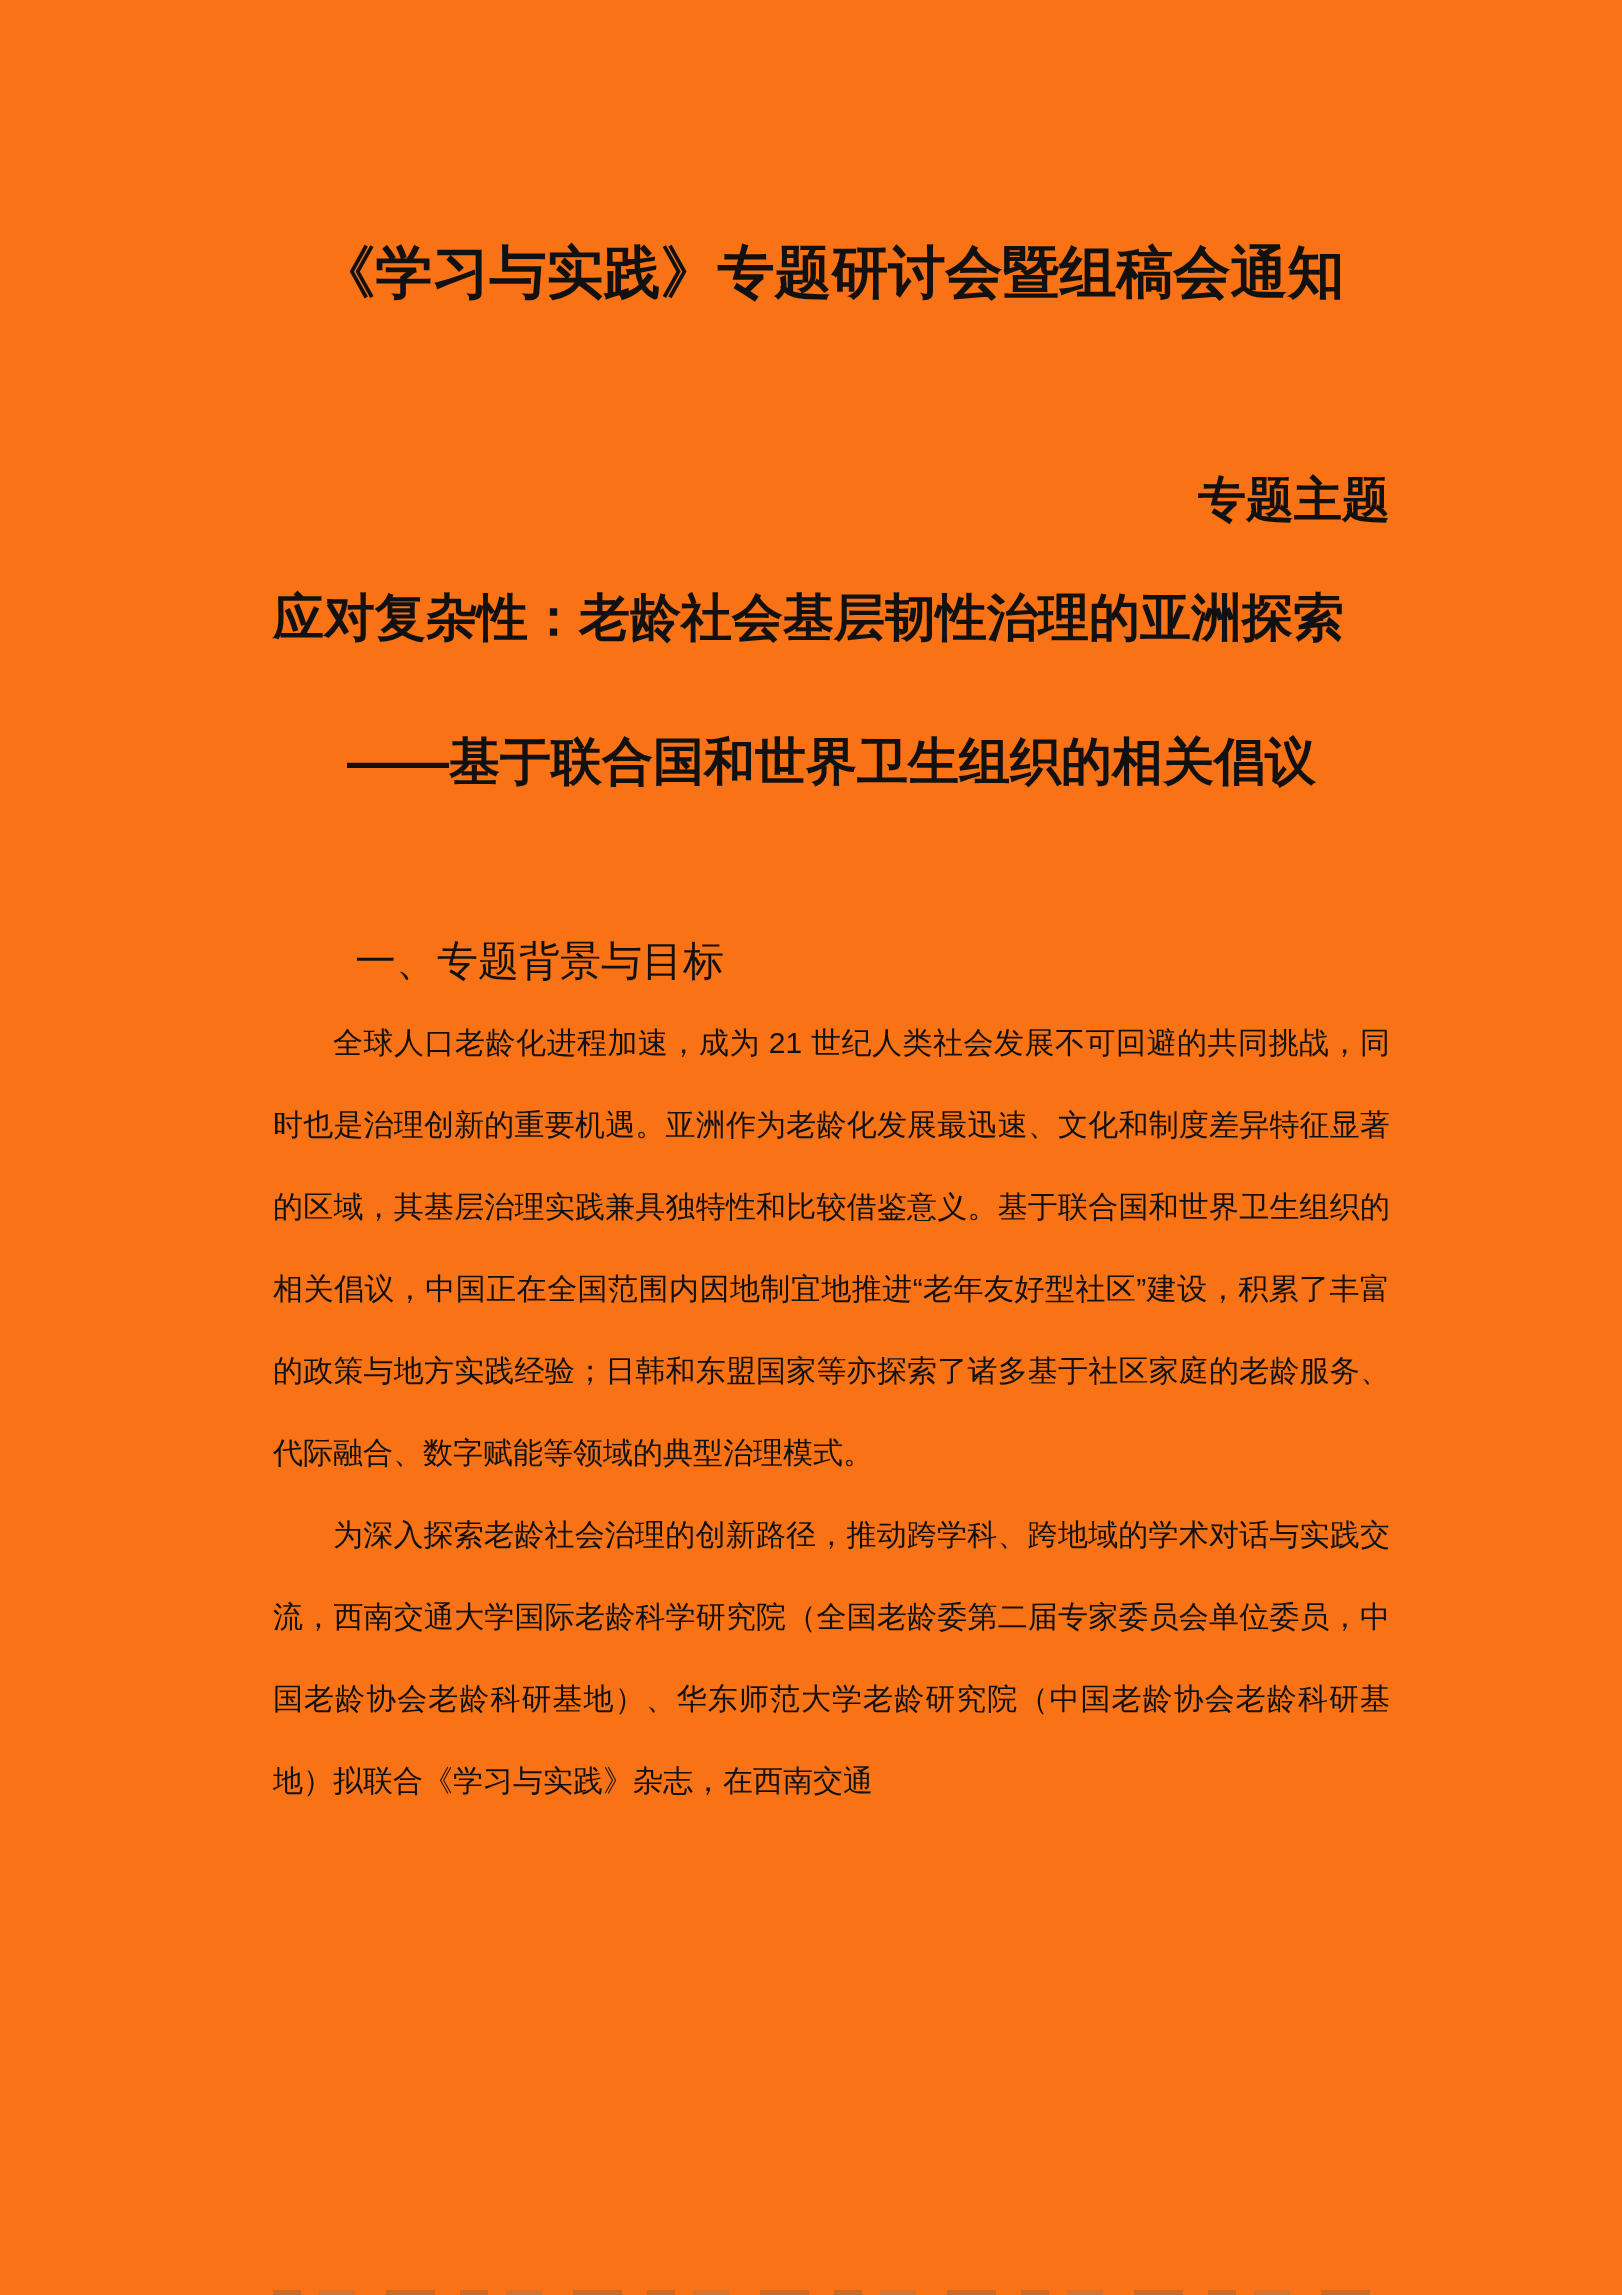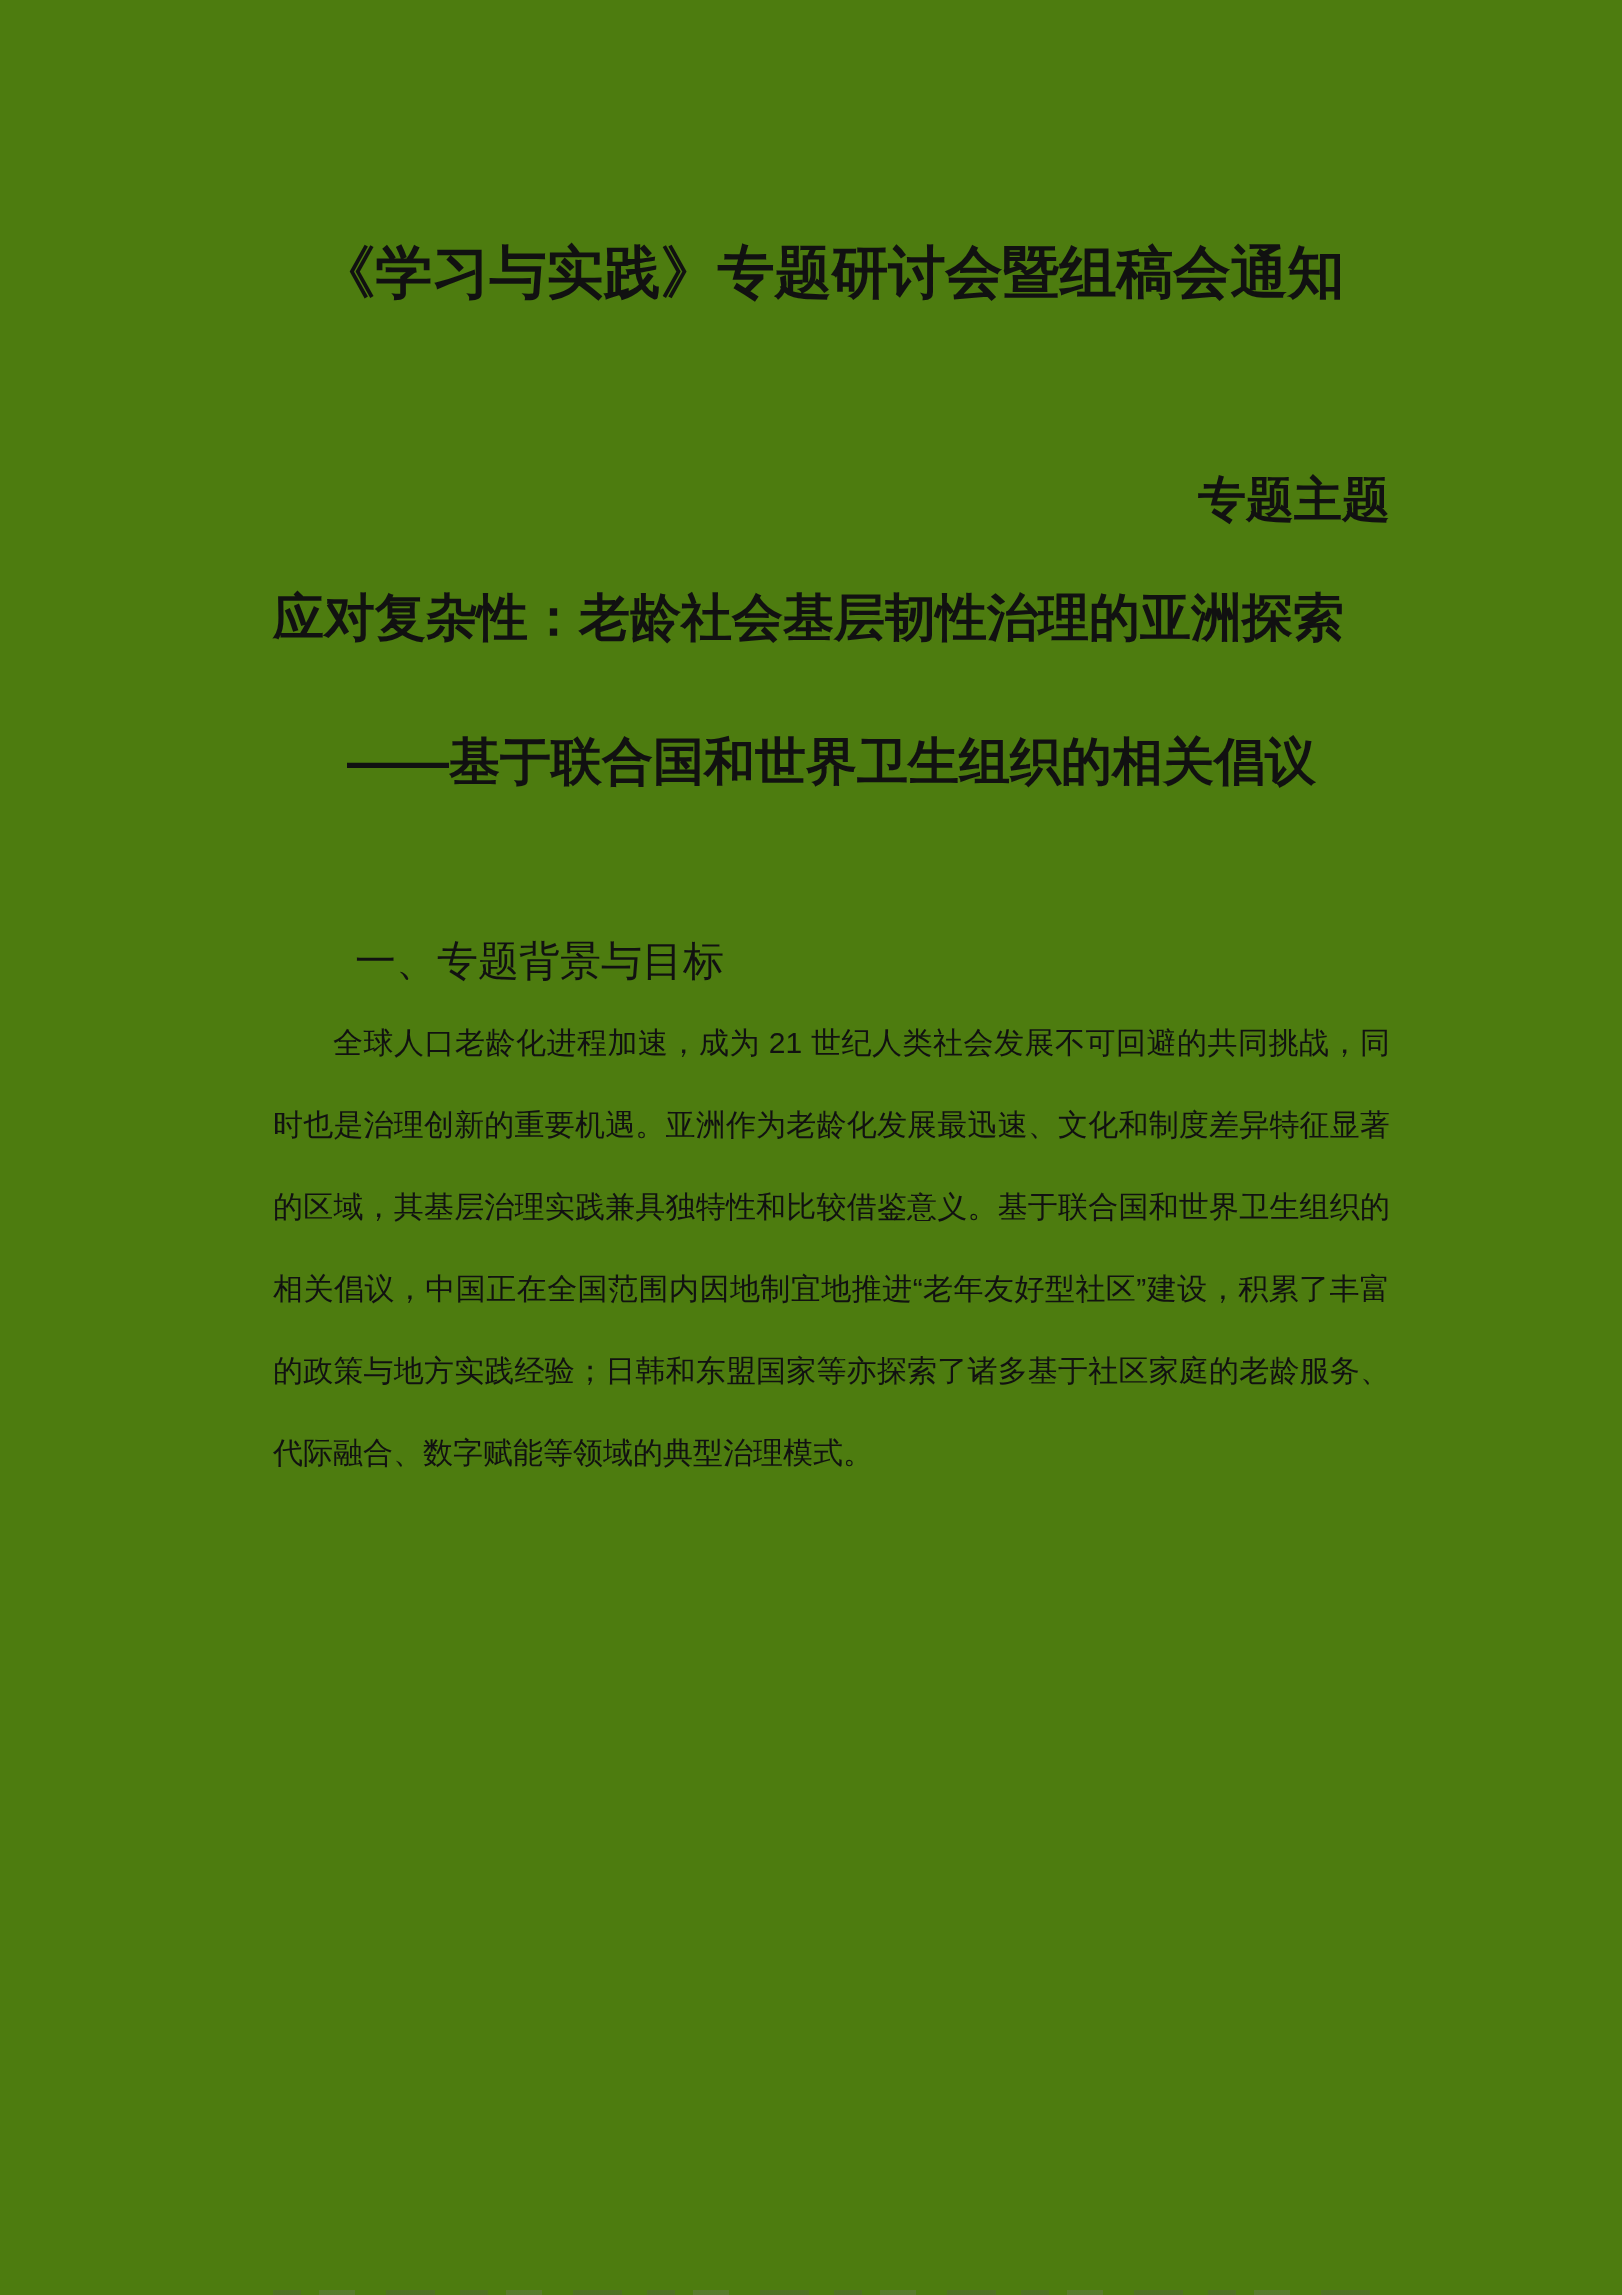--- a/index.html
+++ b/index.html
@@ -4,21 +4,21 @@
 <style>
   html, body {
     margin: 0;
     padding: 0;
     background: #ffffff;
   }
   .doc {
     position: relative;
     width: 1623px;
     height: 2295px;
-    background: #4d7c0f;
+    background: #f97316;
     color: #111111;
     font-family: "Liberation Sans", sans-serif;
     overflow: hidden;
   }
   .content {
     position: absolute;
     left: 273px;
     top: 0;
     width: 1117px;
   }
@@ -96,18 +96,19 @@
     <h2 class="topic-label">专题主题</h2>
 
     <h2 class="theme-1">应对复杂性：老龄社会基层韧性治理的亚洲探索</h2>
 
     <h2 class="theme-2">——基于联合国和世界卫生组织的相关倡议</h2>
 
     <div class="section-heading">一、专题背景与目标</div>
 
     <p class="para">全球人口老龄化进程加速，成为 21 世纪人类社会发展不可回避的共同挑战，同时也是治理创新的重要机遇。亚洲作为老龄化发展最迅速、文化和制度差异特征显著的区域，其基层治理实践兼具独特性和比较借鉴意义。基于联合国和世界卫生组织的相关倡议，中国正在全国范围内因地制宜地推进“老年友好型社区”建设，积累了丰富的政策与地方实践经验；日韩和东盟国家等亦探索了诸多基于社区家庭的老龄服务、代际融合、数字赋能等领域的典型治理模式。</p>
 
+    <p class="para">为深入探索老龄社会治理的创新路径，推动跨学科、跨地域的学术对话与实践交流，西南交通大学国际老龄科学研究院（全国老龄委第二届专家委员会单位委员，中国老龄协会老龄科研基地）、华东师范大学老龄研究院（中国老龄协会老龄科研基地）拟联合《学习与实践》杂志，在西南交通</p>
 
   </div>
 
   <div class="cutoff-strip"></div>
 </div>
 
 
 </body></html>

